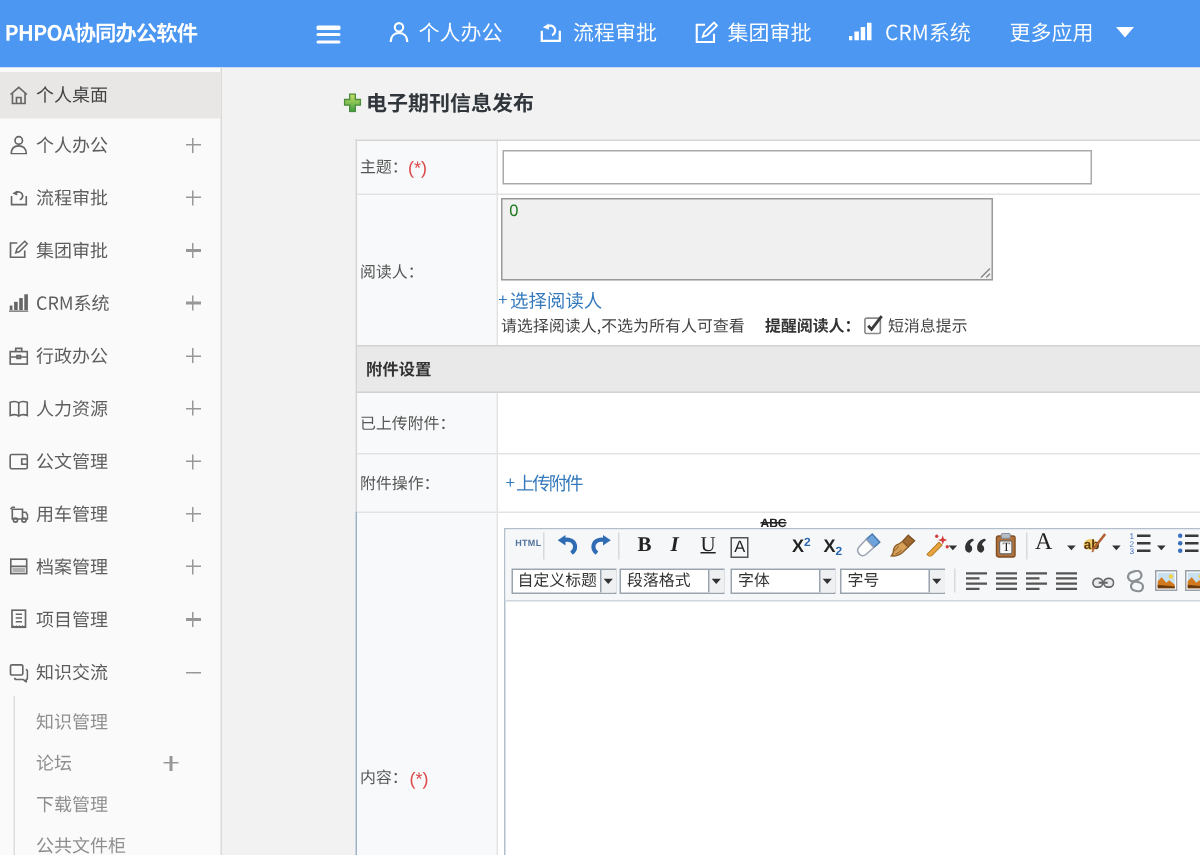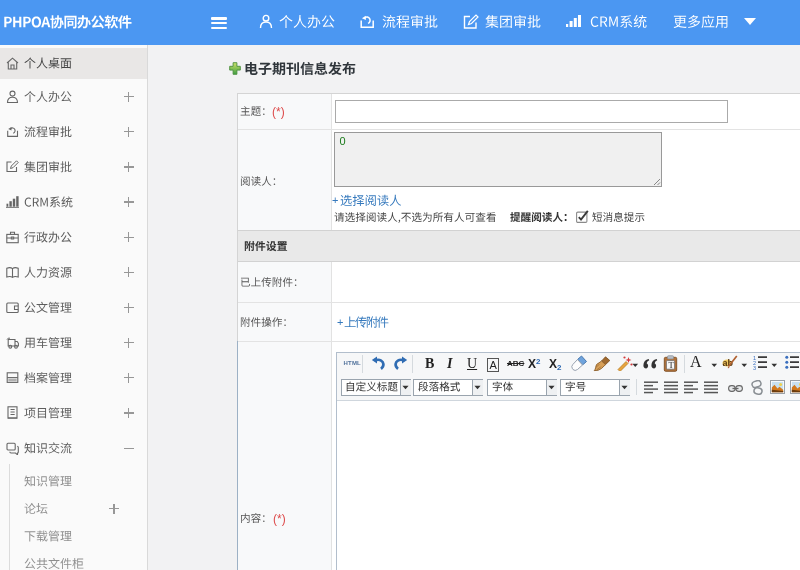--- a/index.html
+++ b/index.html
@@ -581,21 +581,21 @@
       <path d="M1.8 5.1 L7 1.6 L7 8.6 Z" fill="#2f6cb3"></path>
     </svg>
 <svg class="ic" style="left:392px;top:355px" width="17" height="15" viewBox="0 0 17 15">
       <path d="M11.2 5.1 C7 3.9 3.8 6.2 3.6 9.2 C3.5 11 4.4 12.6 6 13.8" fill="none" stroke="#2f6cb3" stroke-width="2.7"></path>
       <path d="M15.2 5.1 L10 1.6 L10 8.6 Z" fill="#2f6cb3"></path>
     </svg>
 <div class="abs" style="left:425px;top:356px;font:bold 14px 'Liberation Serif',serif;color:#222">B</div>
 <div class="abs" style="left:447px;top:356px;font:italic bold 14px 'Liberation Serif',serif;color:#222">I</div>
 <div class="abs" style="left:467px;top:356px;font:14px 'Liberation Serif',serif;color:#222;text-decoration:underline">U</div>
 <div class="abs" style="left:487px;top:357.5px;font:11px 'Liberation Sans',sans-serif;color:#222;border:1px solid #555;padding:0 1.5px;line-height:12px">A</div>
-<div class="abs" style="left:507px;top:359px;font:bold 8px 'Liberation Sans',sans-serif;color:#222;text-decoration:line-through">ABC</div>
+<div class="abs" style="left:507px;top:344px;font:bold 8px 'Liberation Sans',sans-serif;color:#222;text-decoration:line-through">ABC</div>
 <div class="abs" style="left:528px;top:357px;font:bold 12px 'Liberation Sans',sans-serif;color:#222">X<span style="font-size:8px;color:#2a66b0;vertical-align:4px">2</span></div>
 <div class="abs" style="left:549px;top:357px;font:bold 12px 'Liberation Sans',sans-serif;color:#222">X<span style="font-size:8px;color:#2a66b0;vertical-align:-2px">2</span></div>
 <svg class="ic" style="left:570px;top:355px" width="18" height="17" viewBox="0 0 18 17">
       <path d="M7.5 4.5 L11.5 1 L16.5 6.5 L12.5 10 Z" fill="#6fa3dc" stroke="#4a7ab0" stroke-width="1"></path>
       <path d="M7.5 4.5 L12.5 10 L7.5 14.5 Q5 16.5 3 14.5 L2.5 13.8 Q0.8 11.5 2.8 9.5 Z" fill="#fdfdfd" stroke="#98a2b0" stroke-width="1"></path>
     </svg>
 <svg class="ic" style="left:593px;top:356px" width="18" height="16" viewBox="0 0 18 16">
       <path d="M12.5 0.8 L16.8 4.5 L12.5 8.6 L8.6 5 Z" fill="#a06a30" stroke="#7a4e1e" stroke-width="0.8"></path>
       <path d="M8.6 5 L12.5 8.6 L8.5 12.5 Q5.5 15 1.2 14.6 Q2.5 13.4 2.6 11.6 Q2.8 7.8 6 6.8 Z" fill="#d8a058" stroke="#8a5e2a" stroke-width="0.9"></path>
       <path d="M4 13.5 Q6.5 12.5 8 10.5 M2.8 11.5 Q5 10 6.2 8.2" stroke="#9a6a32" stroke-width="0.7" fill="none"></path>

